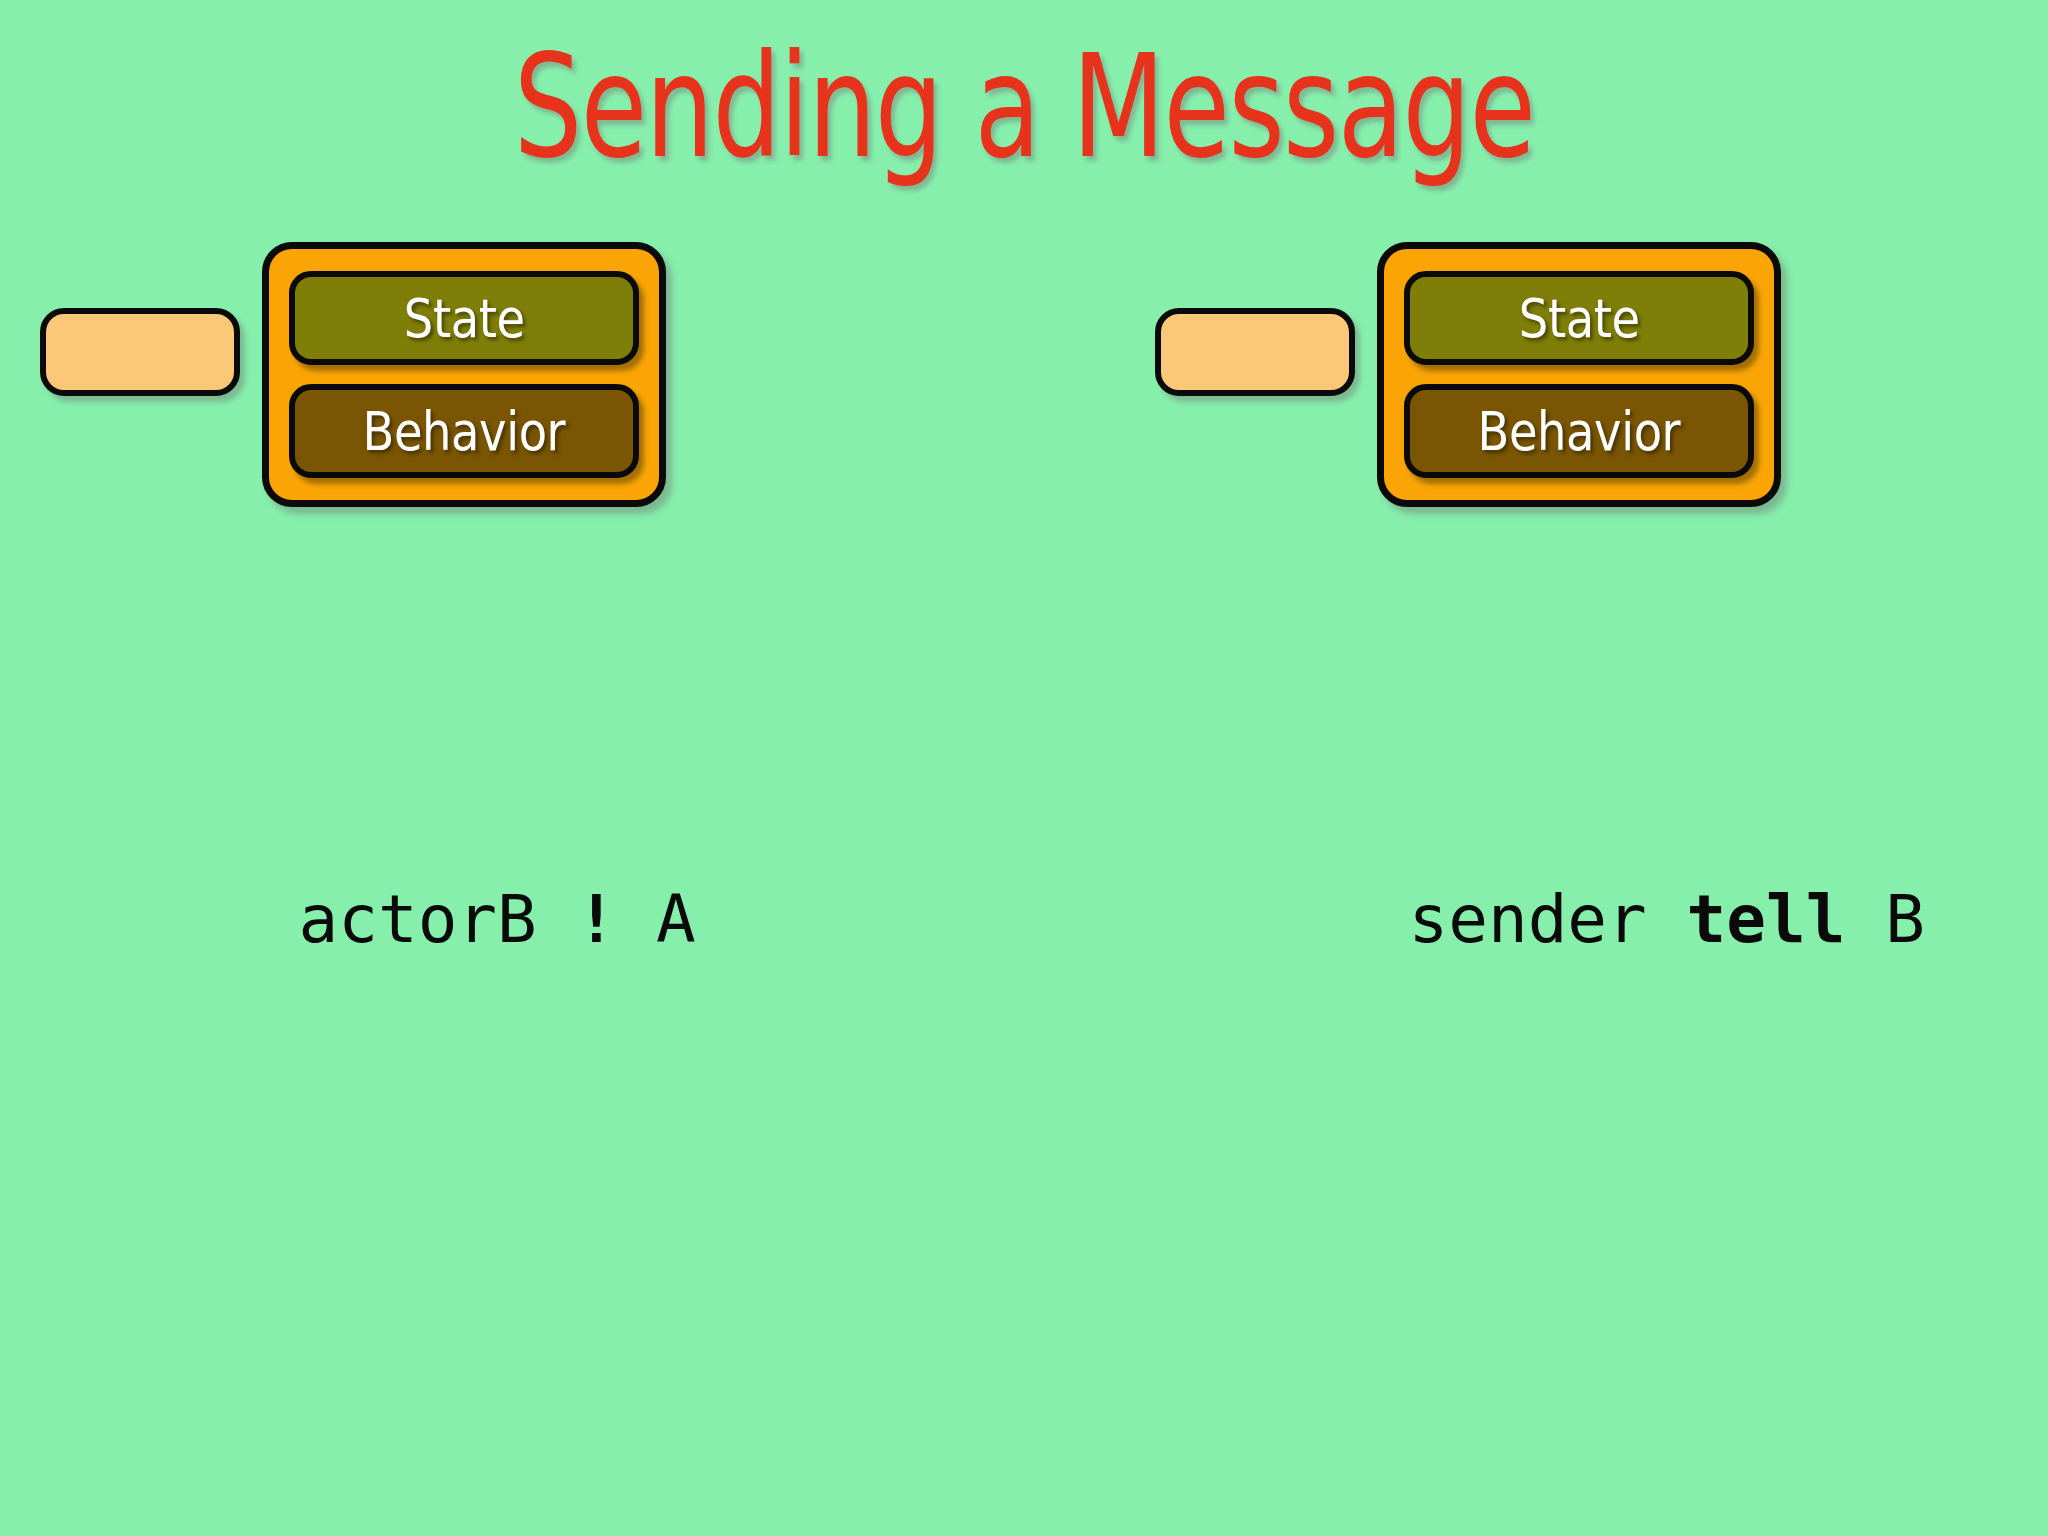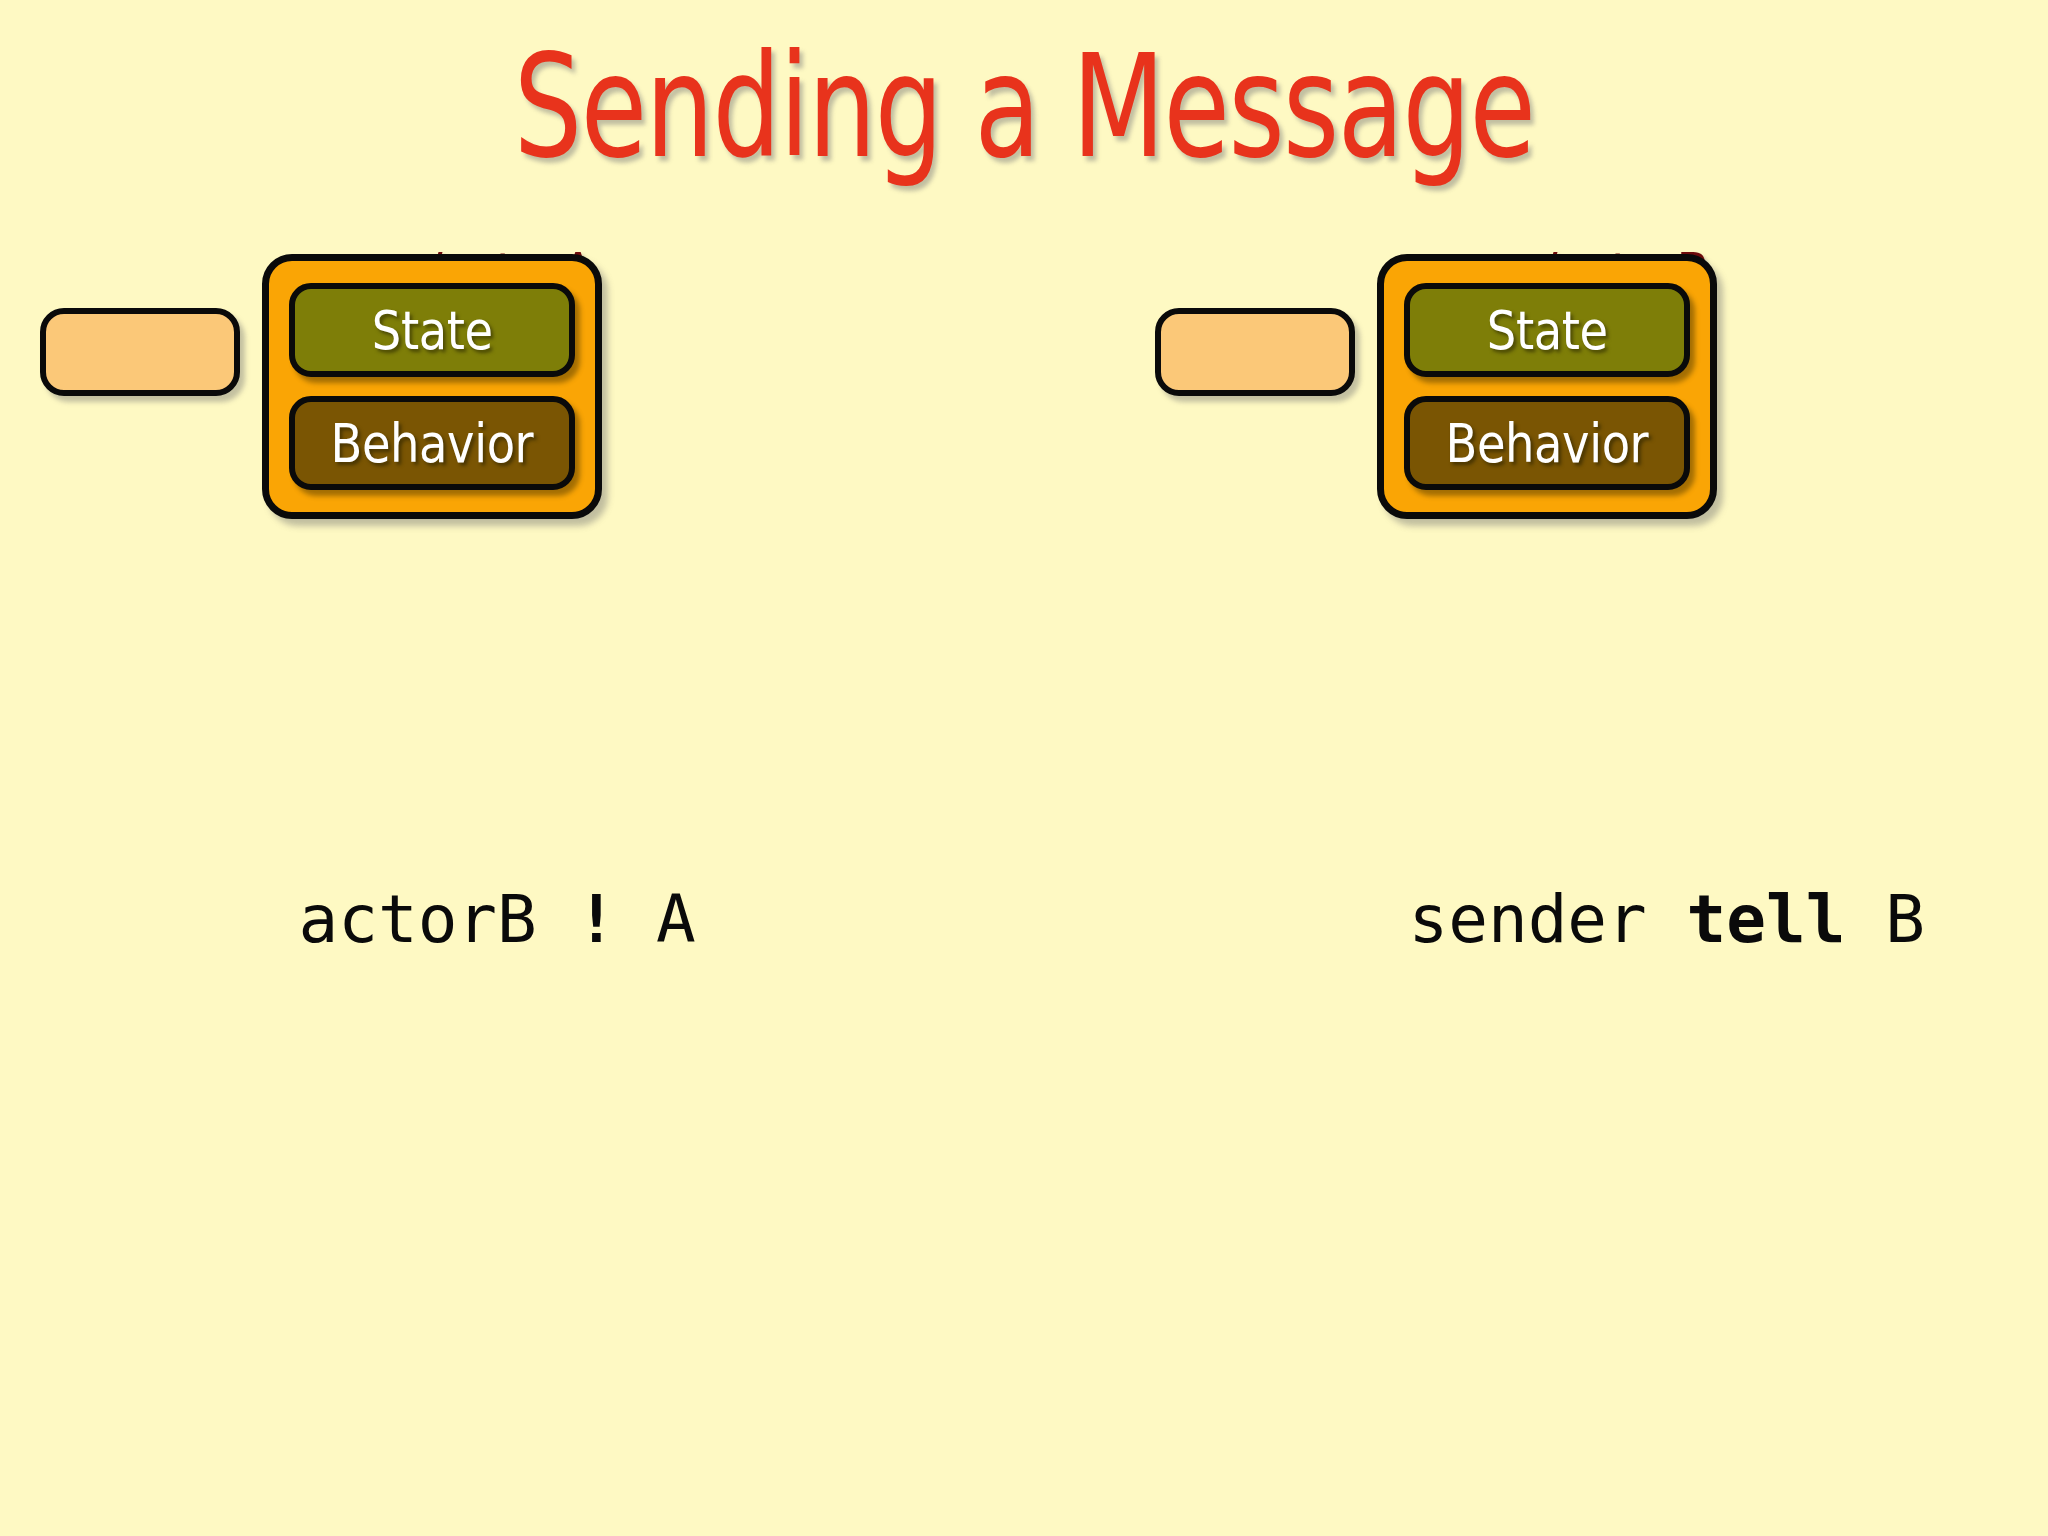--- a/index.html
+++ b/index.html
@@ -17,21 +17,21 @@
     font-family: "Liberation Sans", sans-serif;
     -webkit-font-smoothing: antialiased;
   }
 
   
   .slide {
     position: absolute;
     left: 0; top: 0;
     width: 2048px;
     height: 1536px;
-    background: #fef9c3;
+    background: #86efac;
   }
 
   
   .slide-title {
     position: absolute;
     left: 0;
     top: 36px;
     width: 2048px;
     text-align: center;
     font-family: "DejaVu Sans", sans-serif;
@@ -83,22 +83,22 @@
     background: #FBC878;
     border: 6px solid #0a0a0a;
     border-radius: 24px;
     box-shadow: 5px 6px 5px rgba(110,110,110,0.40);
   }
 
   
   .actor-box {
     position: absolute;
     left: 222px;
-    top: 14px;
-    width: 340px;
+    top: 2px;
+    width: 404px;
     height: 265px;
     background: #FAA505;
     border: 7px solid #0a0a0a;
     border-radius: 30px;
     box-shadow: 6px 7px 6px rgba(110,110,110,0.42);
     padding: 22px 20px;
     display: flex;
     flex-direction: column;
     justify-content: space-between;
   }

